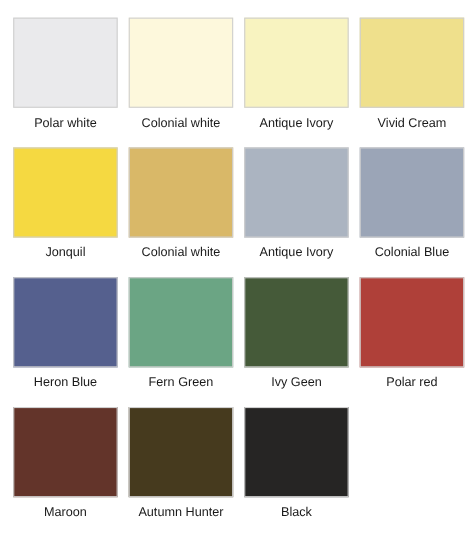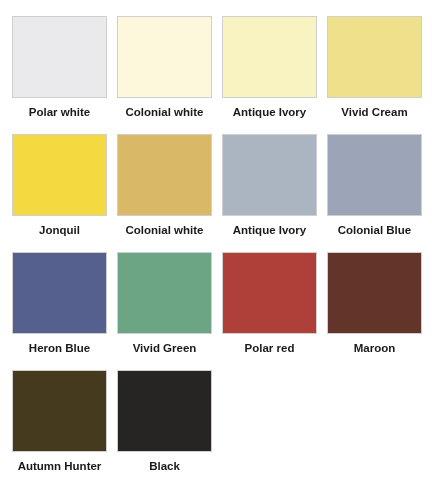--- a/index.html
+++ b/index.html
@@ -35,21 +35,20 @@
     border: 1px solid #cfcfcf;
     box-sizing: border-box;
   }
   .swatch-label {
     margin-top: 7px;
     font-size: 11.5px;
     line-height: 14px;
     color: #1a1a1a;
     text-align: center;
     white-space: nowrap;
-    font-weight: bold;
   }
 </style>
 </head>
 <body style="background-color: rgb(255, 255, 255);">
 
 <div id="palette-grid">
 
   <div class="swatch-cell">
     <div class="swatch-chip" style="background-color: rgb(234, 234, 236); border-color: rgb(207, 207, 207);"></div>
     <div class="swatch-label" style="color: rgb(26, 26, 26);">Polar white</div>
@@ -90,23 +89,27 @@
     <div class="swatch-label" style="color: rgb(26, 26, 26);">Colonial Blue</div>
   </div>
 
   <div class="swatch-cell">
     <div class="swatch-chip" style="background-color: rgb(85, 96, 142); border-color: rgb(207, 207, 207);"></div>
     <div class="swatch-label" style="color: rgb(26, 26, 26);">Heron Blue</div>
   </div>
 
   <div class="swatch-cell">
     <div class="swatch-chip" style="background-color: rgb(107, 165, 132); border-color: rgb(207, 207, 207);"></div>
-    <div class="swatch-label" style="color: rgb(26, 26, 26);">Vivid Green</div>
+    <div class="swatch-label" style="color: rgb(26, 26, 26);">Fern Green</div>
   </div>
 
+  <div class="swatch-cell">
+    <div class="swatch-chip" style="background-color: rgb(69, 90, 57); border-color: rgb(207, 207, 207);"></div>
+    <div class="swatch-label" style="color: rgb(26, 26, 26);">Ivy Geen</div>
+  </div>
 
   <div class="swatch-cell">
     <div class="swatch-chip" style="background-color: rgb(175, 64, 57); border-color: rgb(207, 207, 207);"></div>
     <div class="swatch-label" style="color: rgb(26, 26, 26);">Polar red</div>
   </div>
 
 
   <div class="swatch-cell">
     <div class="swatch-chip" style="background-color: rgb(99, 52, 42); border-color: rgb(207, 207, 207);"></div>
     <div class="swatch-label" style="color: rgb(26, 26, 26);">Maroon</div>

